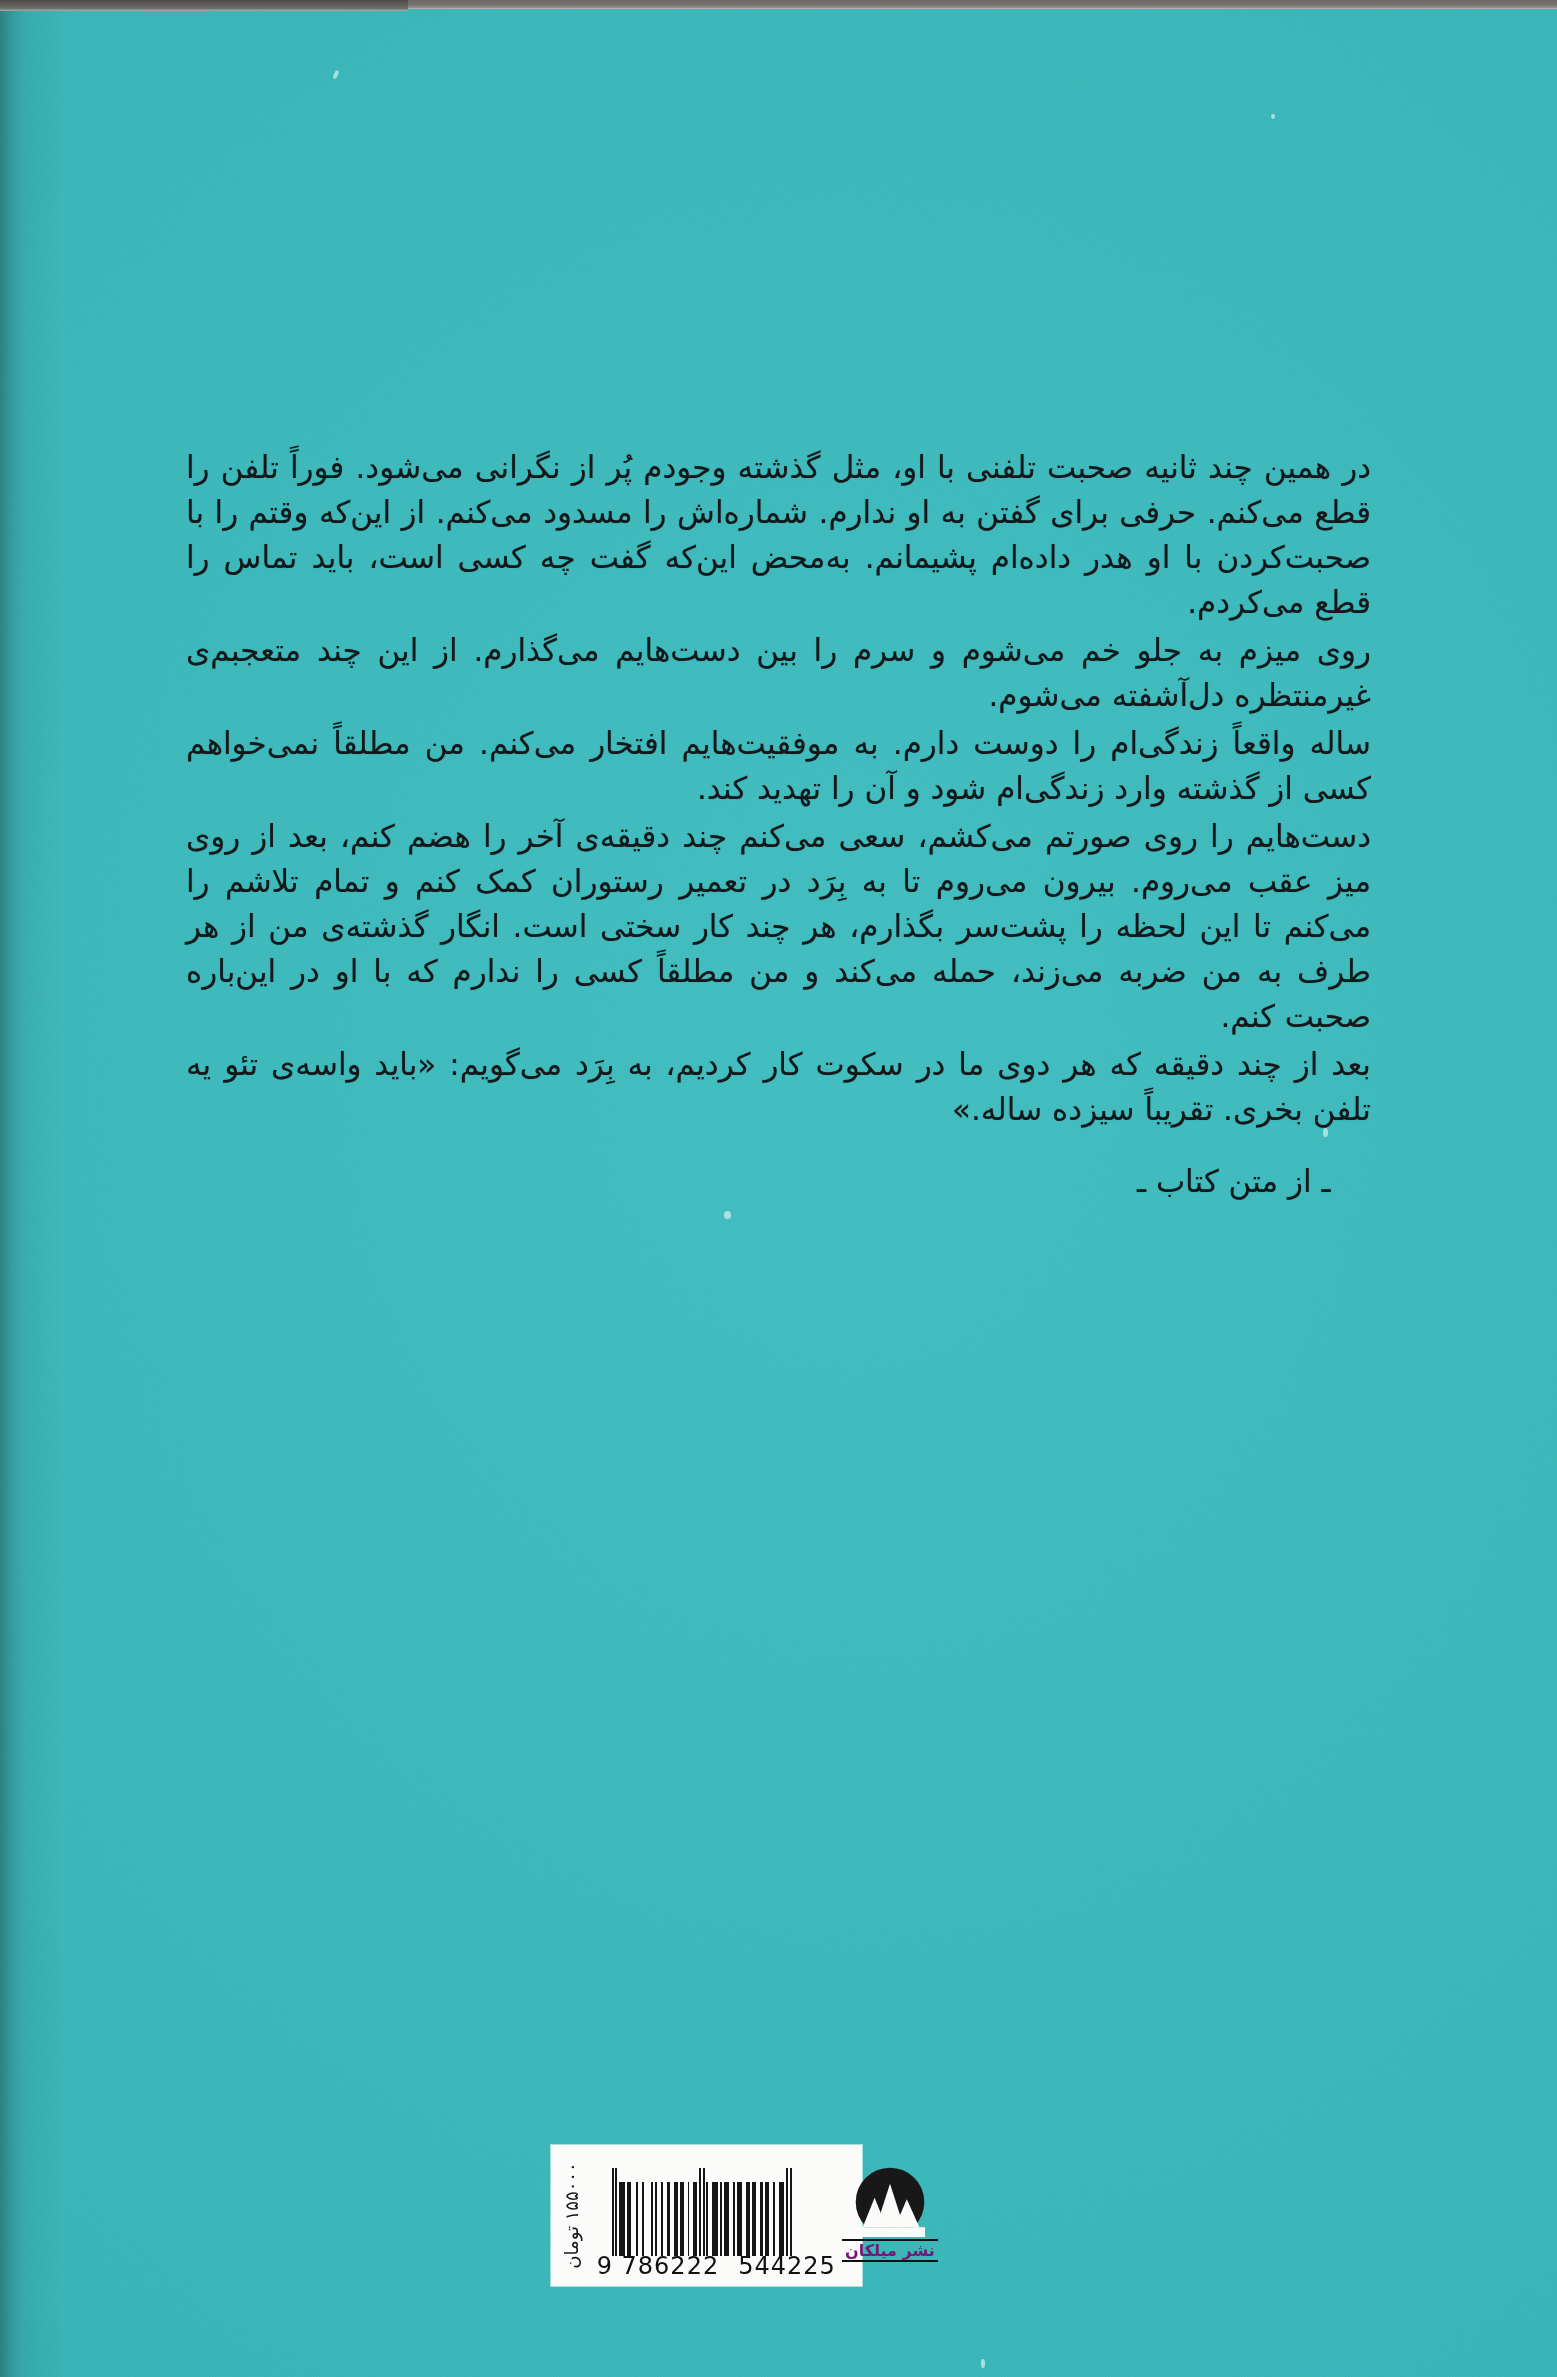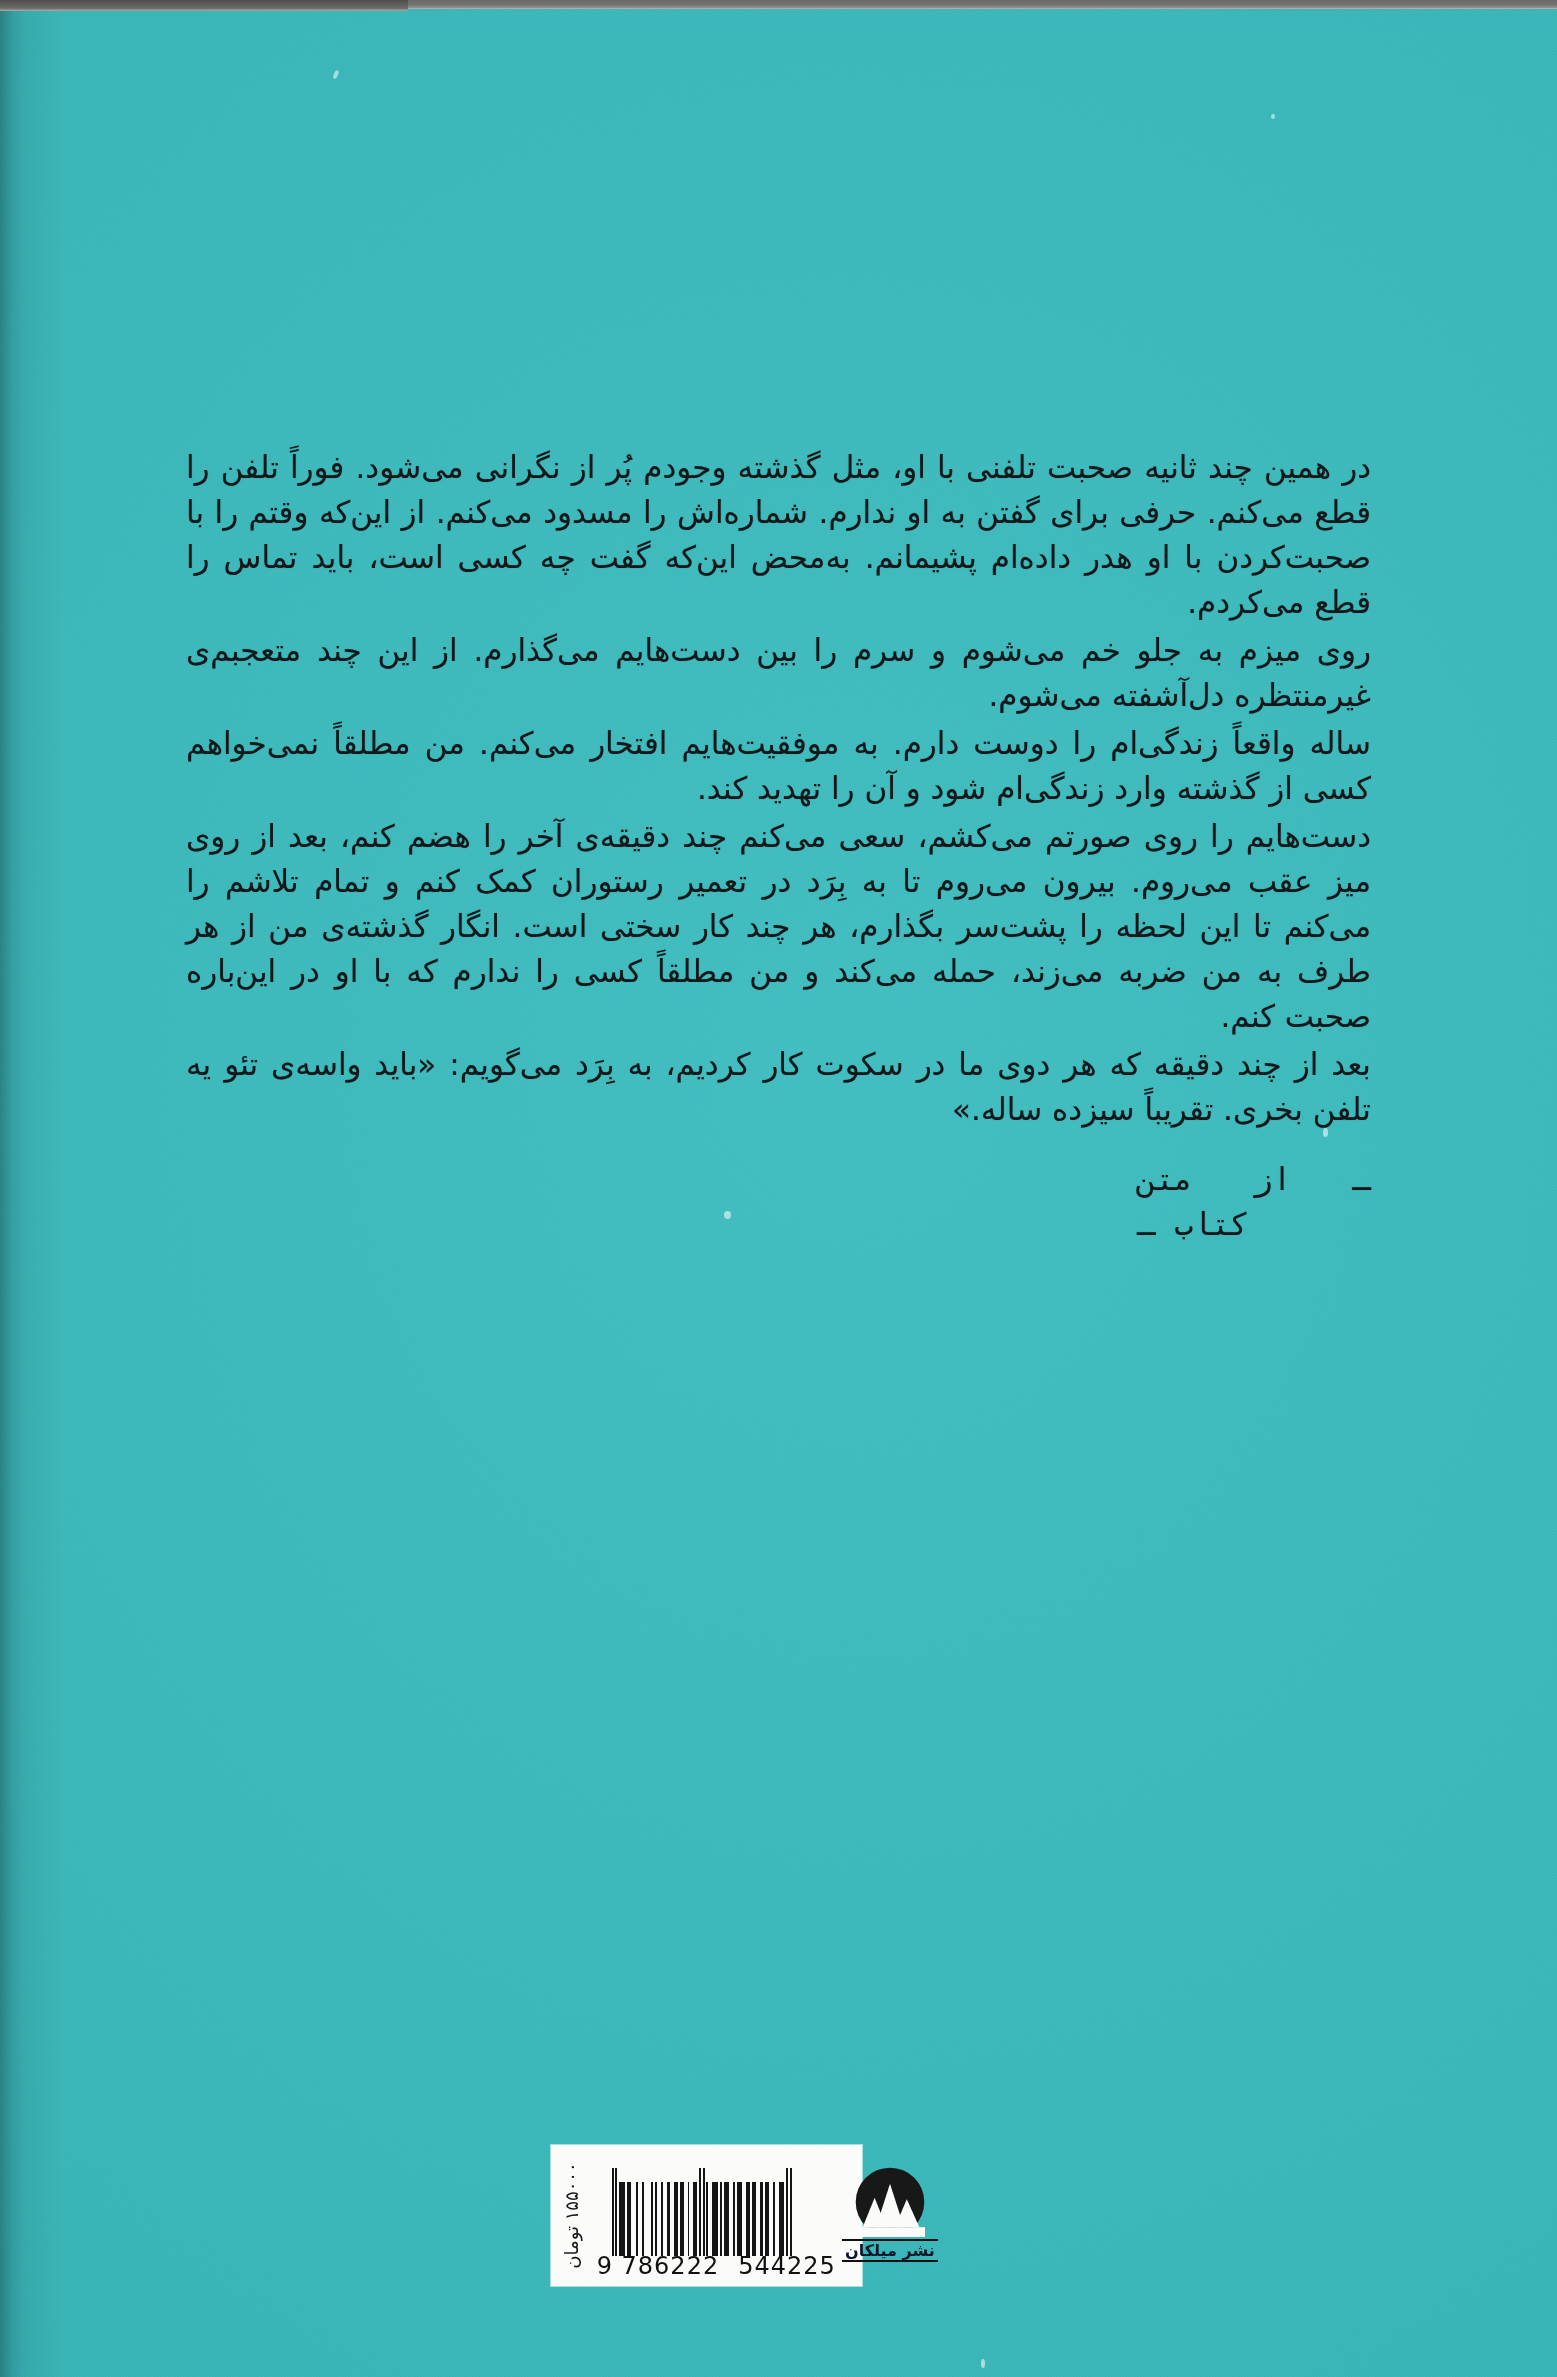--- a/index.html
+++ b/index.html
@@ -81,21 +81,20 @@
     margin: 0 0 2.9px 0;
     text-align: justify;
     text-align-last: right;
   }
   .attrib {
     margin-top: 27px !important;
     text-align: center;
     text-align-last: left !important;
     direction: rtl;
     padding-left: 951px;
-    font-family: Liberation Mono, monospace;
   }
 
   
   #barcode-block {
     position: absolute;
     left: 552px;
     top: 2145px;
     width: 311px;
     height: 141px;
     background: #fbfbf9;
@@ -167,21 +166,21 @@
     padding: 5.7px 3.8px 7.6px 3.8px;
   }
   #logo-mark {
     width: 70px; height: 70px;
     position: relative;
   }
   #pub-name {
     margin-top: 1.9px;
     font-size: 16px;
     font-weight: bold;
-    color: #0f172a;
+    color: #701a75;
     border-top: 2.4px solid #101010;
     border-bottom: 2.4px solid #101010;
     padding: 1px 2.9px 1px 2.9px;
     line-height: 1.1;
     white-space: nowrap;
     direction: rtl;
   }
   
   .fleck { position:absolute; background: rgba(255,255,255,.55); z-index: 4; border-radius:50%; }
 </style>

